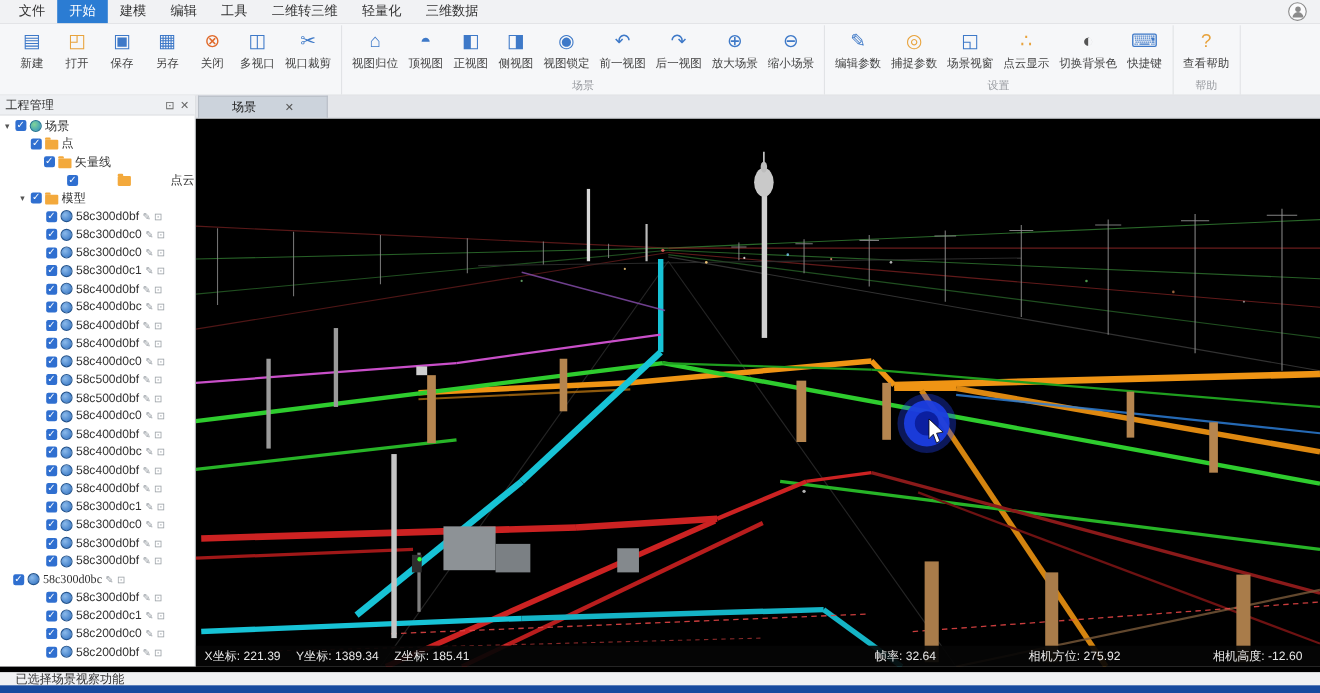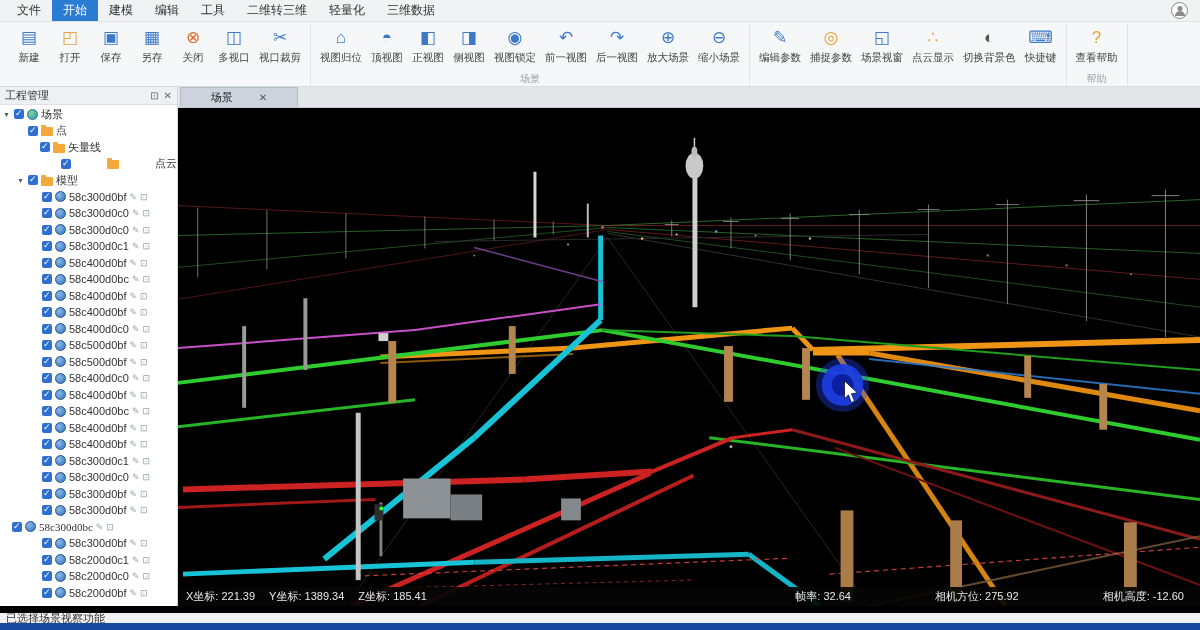--- a/index.html
+++ b/index.html
@@ -50,21 +50,21 @@
   .tab { height:20px; min-width:118px; background:#ccd3dc; border:1px solid #b8bec6; border-bottom:none; display:flex; align-items:center; justify-content:center; gap:26px; padding:0 10px; font-size:11px; color:#222; }
   .tab-close { font-size:10px; color:#555; cursor:pointer; }
 
   .viewport { flex:1; position:relative; background:#000; overflow:hidden;padding-left:46px; }
   .viewport svg { position:absolute; inset:0; width:100%; height:100%; }
   .vp-status { position:absolute; left:0; right:0; bottom:0; height:19px; background:rgba(5,5,5,0.92); display:flex; align-items:center; font-size:11px; color:#e8e8e8; padding:0 8px; }
   .vp-left { display:flex; gap:14px; }
   .vp-right { margin-left:auto; display:flex; gap:84px; margin-right:8px; }
 
   
-  .app-status { height:17px; background:#f0f1f3; font-size:11px; color:#333; display:flex; align-items:center; padding:0 6px; border-top:7px solid #000000; }
+  .app-status { height:17px; background:#f0f1f3; font-size:11px; color:#333; display:flex; align-items:center; padding:0 14px; border-top:5px solid #000000; }
   .bottom-strip { height:7px; background:#174a9e; }
 </style>
 </head>
 <body>
 
 <div class="root">
 
   <div class="menubar">
     <div style="display:flex;height:100%">
         <div class="menu-item">文件</div>
@@ -176,20 +176,21 @@
           </div>
           <div class="ribbon-btn">
             <div class="ribbon-icon" style="color: rgb(85, 85, 85);">◐</div>
             <div class="ribbon-label">切换背景色</div>
           </div>
           <div class="ribbon-btn">
             <div class="ribbon-icon" style="color: rgb(62, 121, 200);">⌨</div>
             <div class="ribbon-label">快捷键</div>
           </div>
         </div>
+        <div class="ribbon-group-label">设置</div>
       </div>
       <div class="ribbon-group">
         <div class="ribbon-buttons">
           <div class="ribbon-btn">
             <div class="ribbon-icon" style="color: rgb(232, 163, 61);">?</div>
             <div class="ribbon-label">查看帮助</div>
           </div>
         </div>
         <div class="ribbon-group-label">帮助</div>
       </div>

